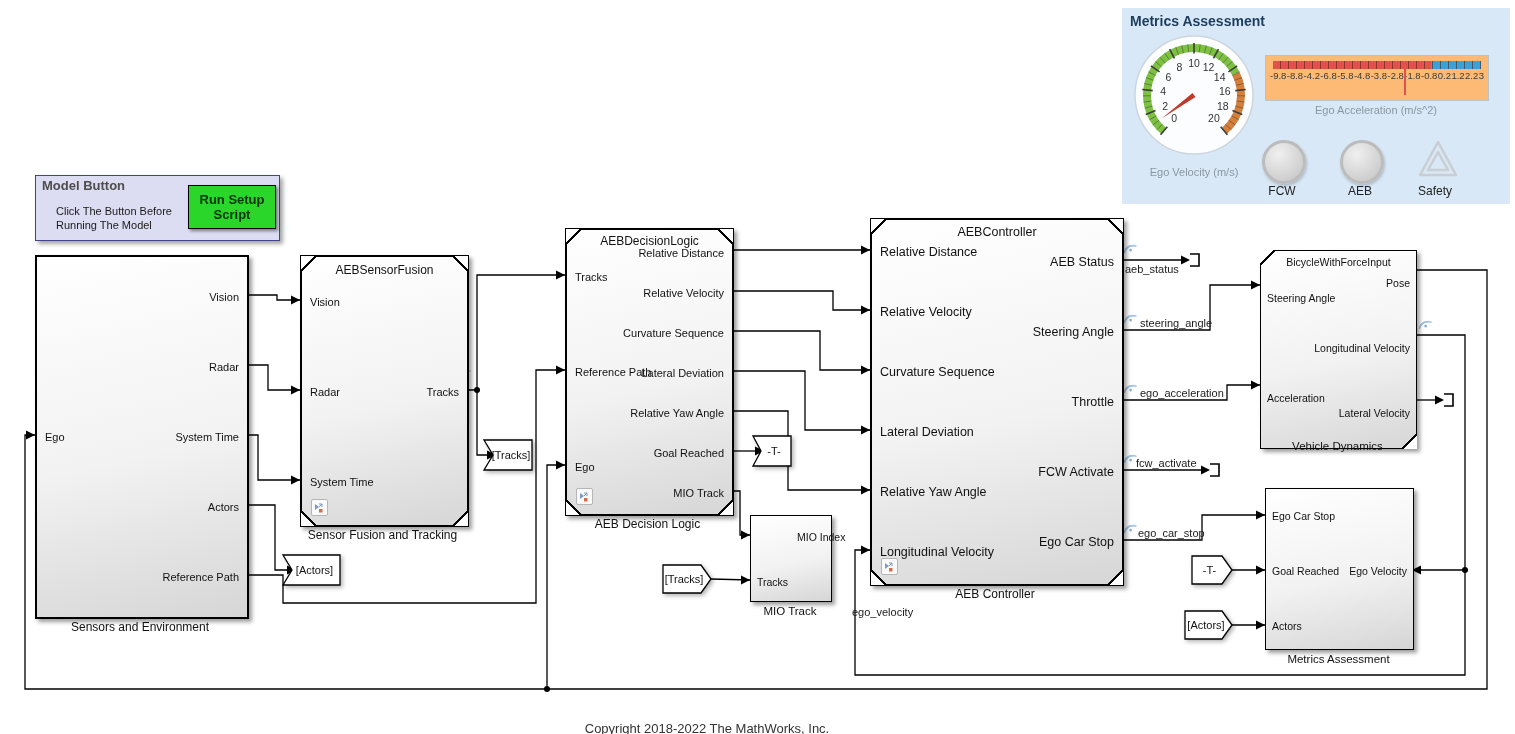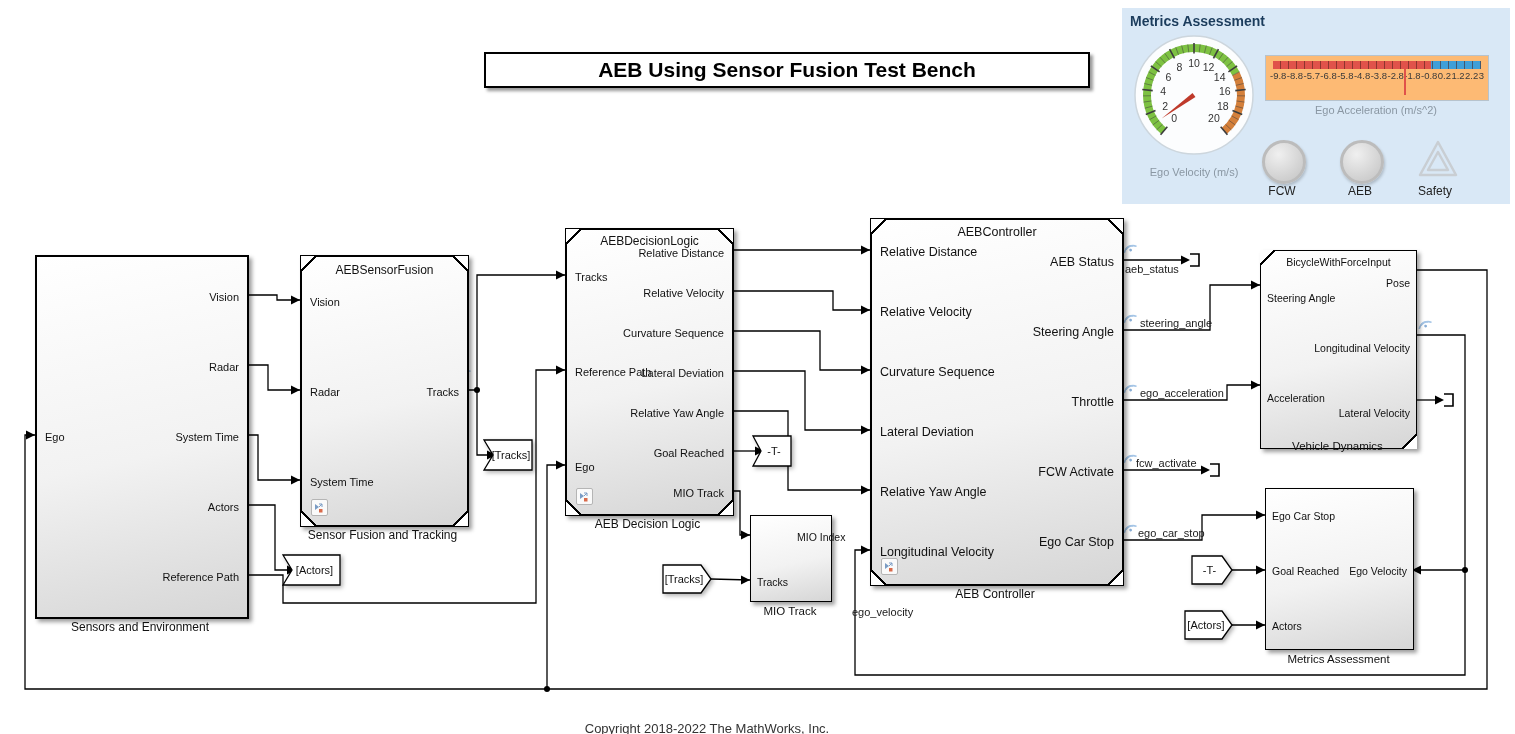--- a/index.html
+++ b/index.html
@@ -177,24 +177,29 @@
           <circle cx="0" cy="3.5" r="1.4" fill="#89aed6" stroke="none"></circle>
         </g>
       <g transform="translate(1424,323) rotate(-28)">
           <path d="M-4,1 A5.5,5.5 0 0 1 4,1"></path>
           <path d="M-7,3 A9,9 0 0 1 7,3"></path>
           <circle cx="0" cy="3.5" r="1.4" fill="#89aed6" stroke="none"></circle>
         </g>
     </g>
   </svg>
 
-  <div class="abs" id="title-banner">
-    <span>AEB Using Sensor Fusion Test Bench</span>
-  </div>
-
+
+  <div class="abs" id="model-button-panel">
+    <div class="abs" id="model-button-heading">Model Button</div>
+    <div class="abs" id="model-button-note">
+      <div>Click The Button Before</div>
+      <div>Running The Model</div>
+    </div>
+    <div class="abs" id="run-setup-button">Run Setup Script</div>
+  </div>
 
   <div class="block heavy" style="left:35px;top:255px;width:210px;height:360px;">
     <span class="port" style="left:8px;top:173px;">Ego</span>
     <span class="port r" style="right:8px;top:33px;">Vision</span>
     <span class="port r" style="right:8px;top:103px;">Radar</span>
     <span class="port r" style="right:8px;top:173px;">System Time</span>
     <span class="port r" style="right:8px;top:243px;">Actors</span>
     <span class="port r" style="right:8px;top:313px;">Reference Path</span>
   </div>
   <div class="caption" style="left:35px;top:620px;width:210px;">Sensors and Environment</div>
@@ -403,21 +408,21 @@
         <polygon points="29.639320225002095,85.51141009169892 63.469463130731185,64.02254248593736 60.530536869268815,59.97745751406263" fill="#bf3a2b"></polygon>
       </svg>
     <div class="abs" id="velocity-label">Ego Velocity (m/s)</div>
     <div class="abs" id="accel-box">
       <div id="accel-band" style="background: linear-gradient(90deg, rgb(224, 82, 74) 0px, rgb(224, 82, 74) 76%, rgb(63, 159, 216) 76%, rgb(63, 159, 216) 100%);">
           <div id="accel-band-ticks"></div>
         </div>
       <div id="accel-labels">
           <span>-9.8</span>
           <span>-8.8</span>
-          <span>-5.7</span>
+          <span>-4.2</span>
           <span>-6.8</span>
           <span>-5.8</span>
           <span>-4.8</span>
           <span>-3.8</span>
           <span>-2.8</span>
           <span>-1.8</span>
           <span>-0.8</span>
           <span>0.2</span>
           <span>1.2</span>
           <span>2.2</span>

